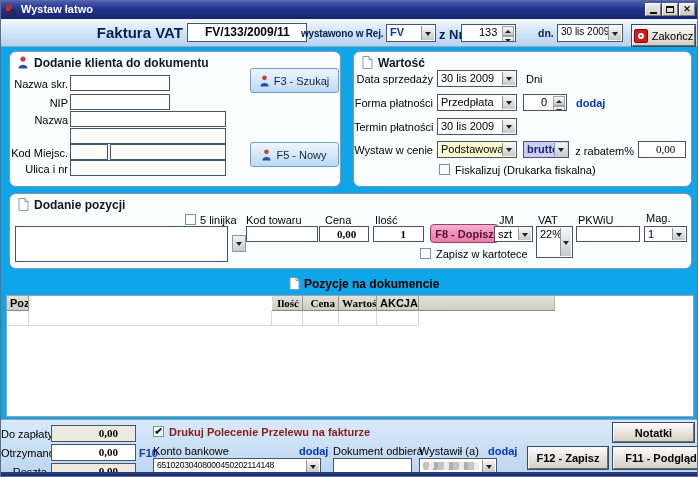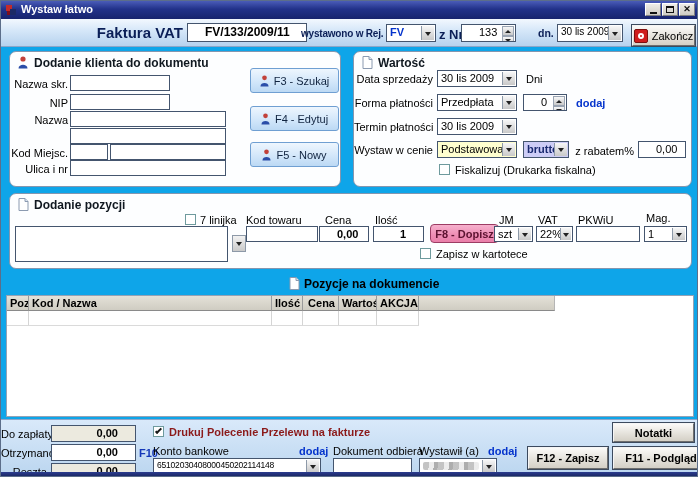--- a/index.html
+++ b/index.html
@@ -30,21 +30,21 @@
     background:linear-gradient(180deg,#f2f8fe 0%,#d7e8f9 40%,#b6d2ee 100%);
     border-bottom:1px solid #8ba6c9;
   }
   .boldnavy { color:#0b1f57; font-weight:bold; }
   
   .inp {
     background:#fff; border:1px solid #44556e; font-size:11px;
     padding:1px 17px; overflow:hidden; white-space:nowrap;
     font-family:"Liberation Sans", sans-serif;
   }
-  .rt { text-align:right; }
+  .rt { text-align:right;font-family:Liberation Serif, serif; }
   .combo { background:#fff; border:1px solid #44556e; padding:1px 16px 1px 3px; overflow:hidden; white-space:nowrap; }
   .carrow {
     position:absolute; right:1px; top:1px; bottom:1px; width:13px;
     background:linear-gradient(180deg,#f7f7f7,#c9c9c9);
     border-left:1px solid #8d99a8; display:flex; align-items:center; justify-content:center;
   }
   .carrow::after { content:""; border:3.5px solid transparent; border-top:4.5px solid #222; margin-top:4px; }
   .spinner { position:absolute; right:1px; top:1px; bottom:1px; width:12px; display:flex; flex-direction:column; }
   .spup,.spdn { flex:1; background:linear-gradient(180deg,#f7f7f7,#c9c9c9); border:1px solid #9aa4b2; display:flex; align-items:center; justify-content:center; }
   .spup::after { content:""; border:3px solid transparent; border-bottom:3.5px solid #222; margin-bottom:2px;}
@@ -156,27 +156,20 @@
     <div class="inp abs" style="left:100px;top:92px;width:116px;height:16px"></div>
     <span class="lbl abs nowrap" style="left:0;top:111px;width:58px;text-align:right">Ulica i nr</span>
     <div class="inp abs" style="left:60px;top:108px;width:156px;height:16px"></div>
     <div class="bluebtn abs" style="left:240px;top:16px;width:89px;height:25px">
       <svg width="9" height="12" viewBox="0 0 10 13">
           <circle cx="5" cy="3" r="2.6" fill="#c2413a"></circle>
           <path d="M0.5 12.5 C0.5 7.6 9.5 7.6 9.5 12.5 Z" fill="#2a4da8"></path>
         </svg>
       <span>F3 - Szukaj</span>
     </div>
-    <div class="bluebtn abs" style="left:240px;top:54px;width:89px;height:25px">
-      <svg width="9" height="12" viewBox="0 0 10 13">
-          <circle cx="5" cy="3" r="2.6" fill="#c2413a"></circle>
-          <path d="M0.5 12.5 C0.5 7.6 9.5 7.6 9.5 12.5 Z" fill="#2a4da8"></path>
-        </svg>
-      <span>F4 - Edytuj</span>
-    </div>
     <div class="bluebtn abs" style="left:240px;top:90px;width:89px;height:25px">
       <svg width="9" height="12" viewBox="0 0 10 13">
           <circle cx="5" cy="3" r="2.6" fill="#c2413a"></circle>
           <path d="M0.5 12.5 C0.5 7.6 9.5 7.6 9.5 12.5 Z" fill="#2a4da8"></path>
         </svg>
       <span>F5 - Nowy</span>
     </div>
   </div>
 
   <div class="grp abs" style="left:352px;top:50px;width:339px;height:136px">
@@ -225,41 +218,41 @@
   </div>
 
   <div class="grp abs" style="left:8px;top:192px;width:683px;height:76px">
     <svg class="abs" style="left:8px;top:4px" width="11" height="13" viewBox="0 0 11 13">
       <path d="M1 0.5 h6 l3 3 v9 h-9 z" fill="#fff" stroke="#8b9ab0"></path>
         <path d="M7 0.5 v3 h3" fill="#dde6f2" stroke="#8b9ab0"></path>
     </svg>
     <span class="grptitle abs nowrap" style="left:24px;top:4px">Dodanie pozycji</span>
 
     <span class="chk" style="left:175px;top:20px"></span>
-    <span class="lbl abs nowrap" style="left:190px;top:20px">7 linijka</span>
+    <span class="lbl abs nowrap" style="left:190px;top:20px">5 linijka</span>
     <div class="inp abs" style="left:5px;top:32px;width:213px;height:36px"></div>
     <div class="abs" style="left:222px;top:41px;width:14px;height:17px;background:linear-gradient(180deg,#f2f2f2,#cacaca);border:1px solid #8d99a8;display:flex;align-items:center;justify-content:center">
       <span style="border:3.5px solid transparent;border-top:4.5px solid #222;margin-top:4px"></span>
     </div>
 
     <span class="lbl abs nowrap" style="left:236px;top:20px">Kod towaru</span>
     <div class="inp abs" style="left:236px;top:32px;width:72px;height:16px"></div>
     <span class="lbl abs nowrap" style="left:315px;top:20px">Cena</span>
     <div class="inp abs rt" style="left:309px;top:32px;width:50px;height:16px;font-weight:bold">0,00</div>
     <span class="lbl abs nowrap" style="left:365px;top:20px">Ilość</span>
     <div class="inp abs rt" style="left:363px;top:32px;width:51px;height:16px;font-weight:bold">1</div>
 
     <div class="pinkbtn abs" style="left:420px;top:30px;width:69px;height:19px">F8 - Dopisz</div>
 
     <span class="lbl abs nowrap" style="left:489px;top:20px">JM</span>
     <div class="combo abs" style="left:484px;top:32px;width:39px;height:16px">
       <span>szt</span><span class="carrow"></span>
     </div>
     <span class="lbl abs nowrap" style="left:528px;top:20px">VAT</span>
-    <div class="combo abs" style="left:526px;top:32px;width:37px;height:16px;padding-right:2px">
+    <div class="combo abs" style="left:526px;top:32px;width:37px;height:32px;padding-right:2px">
       <span>22%</span><span class="carrow" style="width:11px"></span>
     </div>
     <span class="lbl abs nowrap" style="left:568px;top:20px">PKWiU</span>
     <div class="inp abs" style="left:566px;top:32px;width:64px;height:16px"></div>
     <span class="lbl abs nowrap" style="left:636px;top:18px">Mag.</span>
     <div class="combo abs" style="left:634px;top:32px;width:43px;height:16px">
       <span>1</span><span class="carrow"></span>
     </div>
 
     <span class="chk" style="left:410px;top:54px"></span>
@@ -267,21 +260,20 @@
   </div>
 
   <svg class="abs" style="left:288px;top:276px" width="11" height="13" viewBox="0 0 11 13">
     <path d="M1 0.5 h6 l3 3 v9 h-9 z" fill="#fff" stroke="#8b9ab0"></path>
       <path d="M7 0.5 v3 h3" fill="#dde6f2" stroke="#8b9ab0"></path>
   </svg>
   <span class="abs nowrap" style="left:303px;top:276px;font-weight:bold;font-size:12px">Pozycje na dokumencie</span>
 
   <div id="tbl" class="abs">
     <div class="th" style="left:0;width:22px">Poz</div>
-    <div class="th" style="left:22px;width:243px">Kod / Nazwa</div>
     <div class="th rt" style="left:265px;width:31px">Ilość</div>
     <div class="th rt" style="left:296px;width:36px">Cena</div>
     <div class="th rt" style="left:332px;width:38px">Wartość</div>
     <div class="th" style="left:370px;width:42px;text-align:center">AKCJA</div>
     <div class="th" style="left:412px;width:136px;border-right:1px solid #b5b5b5"></div>
 
     <div class="bcell" style="left:0;width:22px"></div>
     <div class="bcell" style="left:22px;width:243px"></div>
     <div class="bcell" style="left:265px;width:31px"></div>
     <div class="bcell" style="left:296px;width:36px"></div>

